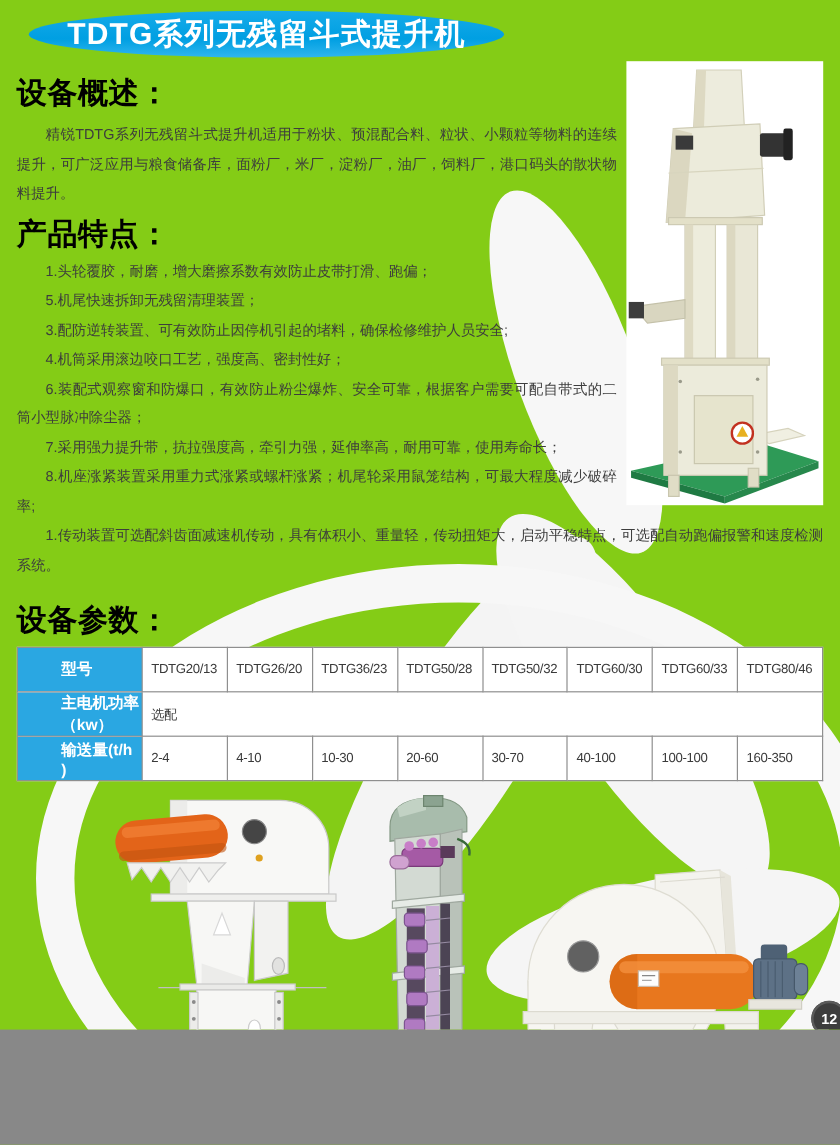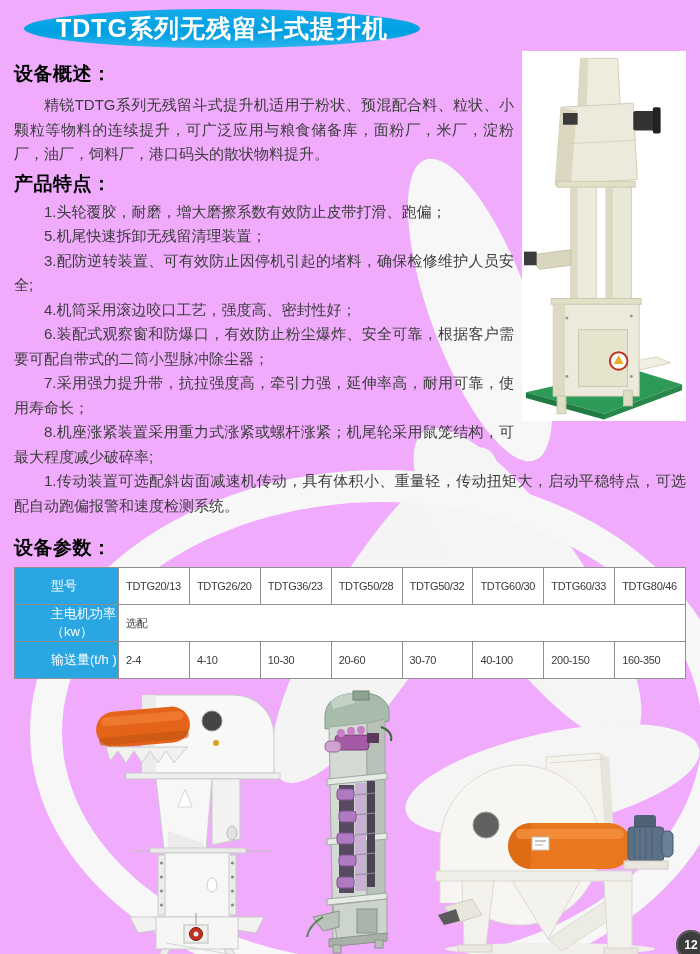--- a/index.html
+++ b/index.html
@@ -1,38 +1,38 @@
 <!DOCTYPE html>
 <html><head>
 <meta charset="utf-8">
 <style>
   html,body{margin:0;padding:0;}
   body{font-family:"Liberation Sans","DejaVu Sans",sans-serif;background:#888;}
-  .page{position:relative;width:700px;height:954px;background:#f0abfc;overflow:hidden;margin:0 auto;}
+  .page{position:relative;width:700px;height:858px;background:#84cc16;overflow:hidden;margin:0 auto;}
   
   .wm{position:absolute;z-index:0;border-radius:50%;background:#f4f4f4;}
   #wm1{width:110px;height:390px;left:330px;top:420px;transform:rotate(32deg);}
   #wm2{width:115px;height:370px;left:470px;top:400px;transform:rotate(-34deg);background:#f5f5f5;}
   #wm3{width:95px;height:300px;left:505px;top:630px;transform:rotate(78deg);background:#f5f5f5;}
   #wm4{width:640px;height:460px;left:30px;top:470px;background:transparent;border:32px solid #f7f7f7;}
   #wm5{width:100px;height:320px;left:430px;top:150px;transform:rotate(-20deg);background:#f7f7f7;}
   .content{position:relative;z-index:1;padding:0 14px;}
   .banner{margin:9px 0 0 10px;width:396px;height:39px;border-radius:50%;
           background:linear-gradient(180deg,#16abe9 0%,#009fe2 60%,#2fb6ee 100%);
           display:flex;align-items:center;justify-content:center;}
   .banner span{color:#ffffff;font-weight:bold;font-size:25px;letter-spacing:1px;white-space:nowrap;}
   .photo{float:right;width:164px;height:370px;margin:3px 0 6px 8px;background:#ffffff;}
-  .h-sec{font-size:19px;font-weight:bold;color:#000;letter-spacing:0.5px;}
+  .h-sec{font-size:25px;font-weight:bold;color:#000;letter-spacing:0.5px;}
   .h-overview{margin:13px 0 6px;}
   .h-features{margin:4px 0 3px;}
   .h-params{margin:17px 0 6px;clear:left;}
-  .para{font-size:15px;line-height:24.5px;color:#3d3d3d;margin:0;text-indent:2em;text-align:justify;}
+  .para{font-size:12px;line-height:24.5px;color:#3d3d3d;margin:0;text-indent:2em;text-align:justify;}
   table.spec{border-collapse:collapse;width:672px;table-layout:fixed;background:#fff;}
   table.spec th,table.spec td{border:1px solid #8f8f8f;height:36px;padding:0 0 0 7px;text-align:left;vertical-align:middle;overflow:hidden;}
-  table.spec th{background:#2aa7e2;color:#ffffff;font-size:13px;font-weight:normal;width:104px;padding-left:36px;}
+  table.spec th{background:#2aa7e2;color:#ffffff;font-size:13px;font-weight:bold;width:104px;padding-left:36px;}
   table.spec td{color:#3a3a3a;font-size:11px;letter-spacing:-0.3px;}
   td.val{font-size:14px;letter-spacing:0;}
   .gallery{position:relative;height:281px;}
   .fig{position:absolute;background:transparent;}
   #fig-left{left:78px;top:2px;}
   #fig-mid{left:281px;top:4px;}
   #fig-right{left:414px;top:70px;}
   .page-badge{position:absolute;right:-6px;bottom:-6px;width:30px;height:30px;border-radius:50%;
               background:#3d3d3d;color:#fff;font-size:12px;font-weight:bold;
               display:flex;align-items:center;justify-content:center;z-index:3;box-shadow:inset 0 0 0 2px #5a5a5a;}
@@ -133,21 +133,21 @@
         <td class="val" colspan="8">选配</td>
       </tr>
       <tr>
         <th>输送量(t/h )</th>
         <td class="val">2-4</td>
         <td class="val">4-10</td>
         <td class="val">10-30</td>
         <td class="val">20-60</td>
         <td class="val">30-70</td>
         <td class="val">40-100</td>
-        <td class="val">200-150</td>
+        <td class="val">100-100</td>
         <td class="val">160-350</td>
       </tr>
     </tbody>
       </table>
 
     <div class="gallery">
 
       <figure class="fig" id="fig-left" style="margin:0;">
         <svg width="205" height="276" viewBox="0 0 205 276">
           <path d="M50 14 h92 a40 40 0 0 1 40 40 v38 h-132 z" fill="#f8f8f6" stroke="#c9c9c9"></path>

